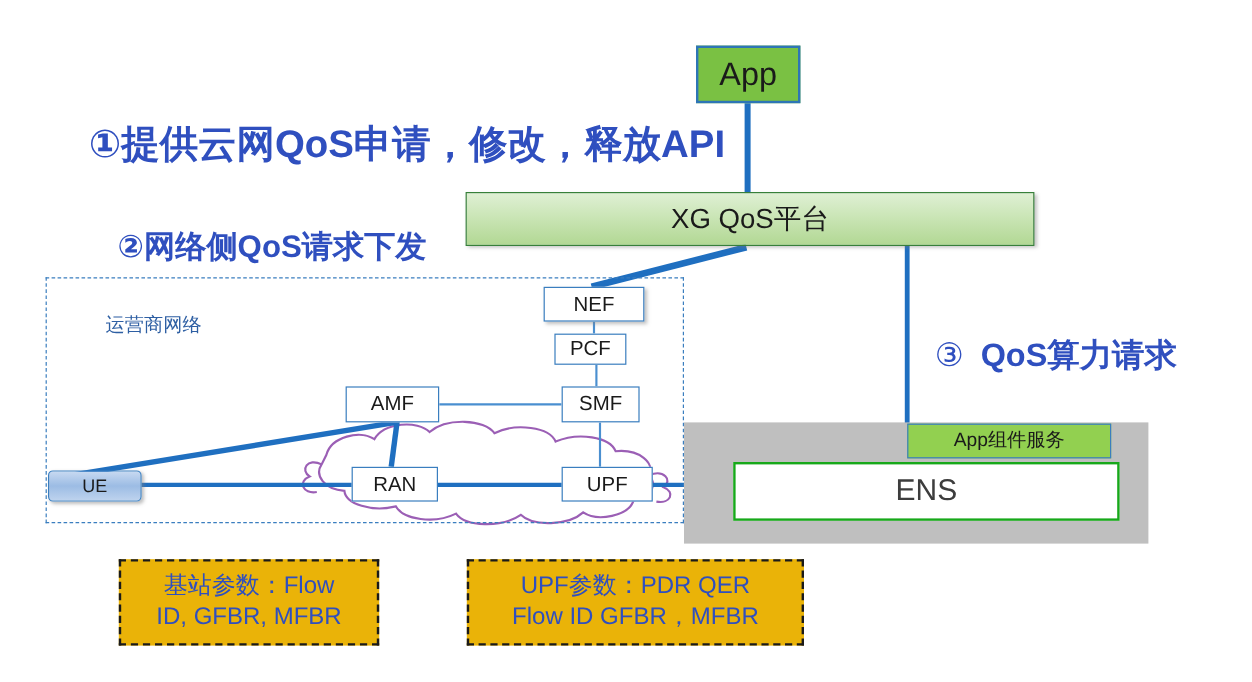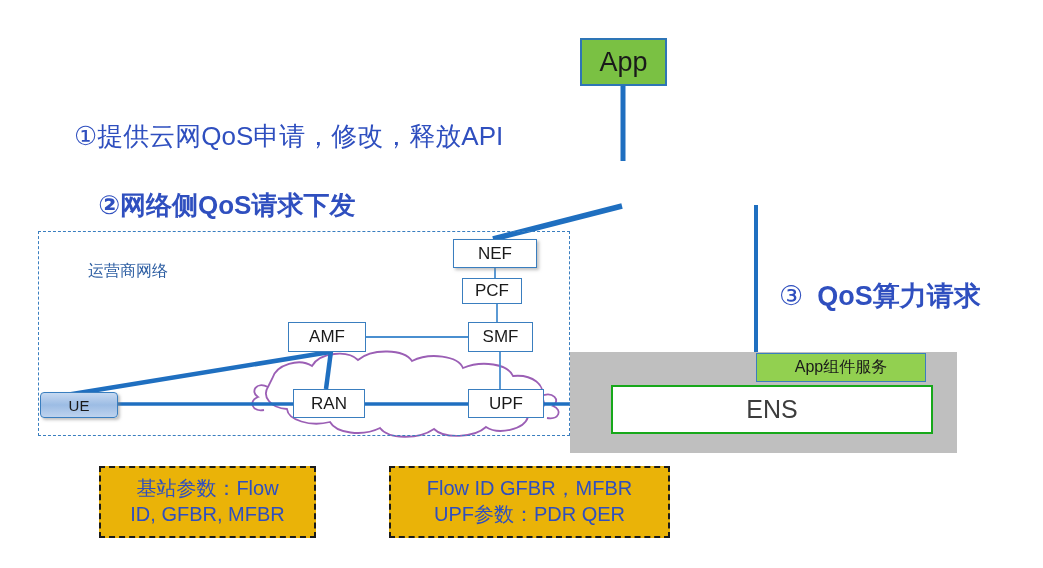--- a/index.html
+++ b/index.html
@@ -129,21 +129,21 @@
     z-index: 7;
   }
 
   
   .anno {
     position: absolute;
     color: #2f4fbf;
     white-space: nowrap;
     z-index: 8;
   }
-  .anno-1 { left: 74px; top: 99px; font-size: 26px; font-weight: 400; margin-top: 20px; }
+  .anno-1 { left: 74px; top: 99px; font-size: 32px; font-weight: 700; }
   .anno-2 { left: 98px; top: 188px; font-size: 26px; font-weight: 700; }
   .anno-3 {
     left: 779px; top: 278px;
     font-size: 27px; font-weight: 700;
     display: flex; align-items: baseline; gap: 14px;
   }
   .anno-3 .circled { font-weight: 400; }
 
   
   .param-box {
@@ -222,20 +222,21 @@
     <line x1="532" y1="404" x2="613" y2="404" stroke="#1f6fc0" stroke-width="3.5"></line>
   </svg>
 
   <div class="operator-region"></div>
   <div class="operator-label">运营商网络</div>
 
   <div class="edge-panel"></div>
 
   <div class="node app-box">App</div>
 
+  <div class="node qos-platform">XG QoS平台</div>
 
   <div class="node nf nf-nef shadowed">NEF</div>
   <div class="node nf nf-pcf">PCF</div>
   <div class="node nf nf-smf">SMF</div>
   <div class="node nf nf-amf">AMF</div>
   <div class="node nf nf-ran">RAN</div>
   <div class="node nf nf-upf">UPF</div>
 
   <div class="node ue-box">UE</div>
 
@@ -247,17 +248,17 @@
   <div class="anno anno-3">
     <span class="circled">③</span>
     <span>QoS算力请求</span>
   </div>
 
   <div class="param-box param-ran">
     <span>基站参数：Flow</span>
     <span>ID, GFBR, MFBR</span>
   </div>
   <div class="param-box param-upf">
+    <span>UPF参数：PDR QER</span>
     <span>Flow ID GFBR，MFBR</span>
-    <span>UPF参数：PDR QER</span>
   </div>
 
 </div>
 
 </body></html>

